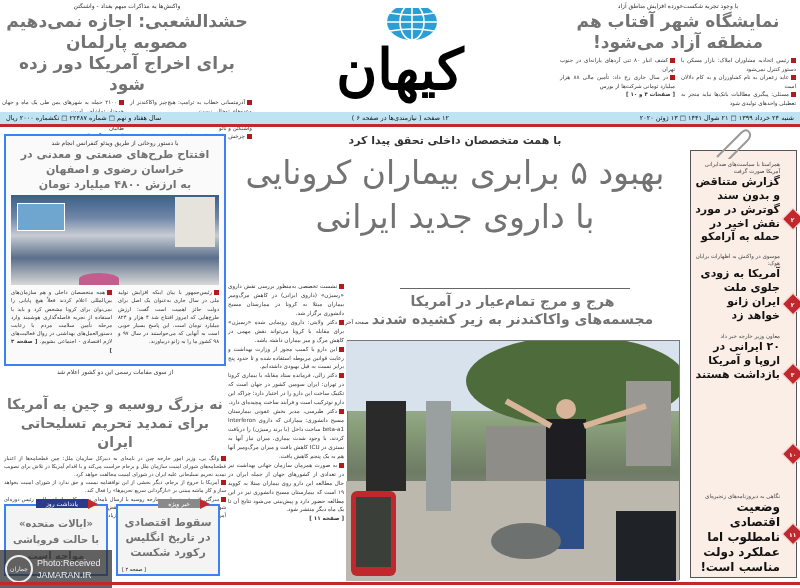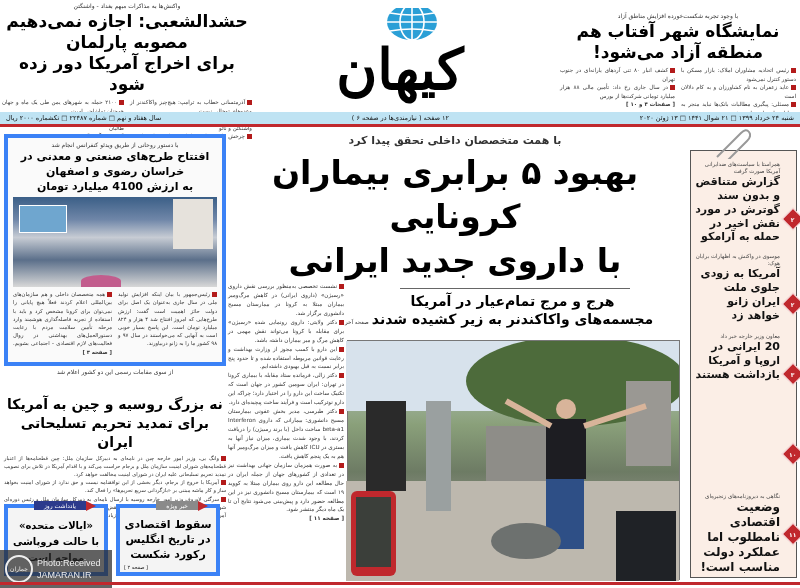--- a/index.html
+++ b/index.html
@@ -1,37 +1,37 @@
 <!DOCTYPE html>
 <html><head>
 <meta charset="utf-8">
 <style>
 *{box-sizing:border-box;margin:0;padding:0}
 html,body{width:800px;height:588px;overflow:hidden;background:#fff}
 body{font-family:"DejaVu Sans",sans-serif;color:#111;position:relative;direction:rtl}
 .abs{position:absolute}
 .kicker{font-size:7px;color:#333;text-align:center;line-height:1.2}
-.hl{font-weight:bold;text-align:center;color:#000000}
+.hl{font-weight:bold;text-align:center;color:#737373}
 .small{font-size:5.5px;line-height:1.55;color:#333;text-align:justify}
 .small p{margin:0}
 .sq{display:inline-block;width:5px;height:5px;background:#b31b1b;margin-left:2px;vertical-align:middle}
 
 #logo{left:300px;top:8px;width:200px;height:100px}
 #datebar{left:0;top:112px;width:800px;height:15px;background:#bfe3f3;border-bottom:3px solid #c0282d;font-size:6.5px;display:flex;justify-content:space-between;align-items:center;padding:0 6px}
 
 #sidebar{left:690px;top:150px;width:107px;height:428px;background:#fbeee6;border:1px solid #555}
 .sb-item{position:absolute;right:16px;width:86px;text-align:right}
 .sb-kick{font-size:5.5px;color:#444;line-height:1.3}
 .sb-hl{font-size:11px;font-weight:bold;line-height:1.25;color:#111}
 .badge{position:absolute;right:-5px;width:16px;height:16px;background:#c0282d;transform:rotate(45deg);border:1px solid #fff}
 .badge span{display:block;transform:rotate(-45deg);color:#fff;font-size:6px;text-align:center;line-height:15px;font-weight:bold}
 
 .photo{background:linear-gradient(180deg,#c9d6e2 0%,#8aa07a 35%,#6d7b64 55%,#9a9890 75%,#8c8a85 100%)}
 .photo2{background:linear-gradient(180deg,#3b5f87 0%,#6f86a8 25%,#c7ccd4 45%,#5b6f8a 70%,#d8d8d8 100%)}
-.boxline{border:4px solid #3b82f6}
+.boxline{border:2px solid #3b82f6}
 </style>
 </head>
 <body>
 
 <div class="abs" id="logo">
   <svg width="200" height="100" viewBox="0 0 200 100" style="position:absolute;left:0;top:0">
     <g transform="translate(112,14)">
       <ellipse cx="0" cy="0" rx="25" ry="18" fill="#2a9fd6"></ellipse>
       <g stroke="#fff" stroke-width="1.6" fill="none">
         <ellipse cx="0" cy="0" rx="12" ry="18"></ellipse>
@@ -58,21 +58,21 @@
       <p><span class="sq"></span><span>چرخش ملوبه پنهان در لبنان به جلوسی از مقاومت</span></p>
     </div>
     <div class="small" style="flex:1">
       <p><span class="sq"></span><span>۲۱۰۰ حمله به شهرهای یمن طی یک ماه و جهان همچنان تماشاچی است</span></p>
       <p><span class="sq"></span><span>قول «شرف تبی» برای آزادی ۲ هزار زندانی دیگر طالبان</span></p>
       <p style="font-weight:bold">[ <span>صفحه آخر</span> ]</p>
     </div>
   </div>
 </div>
 
-<div class="abs" style="left:560px;top:12px;width:236px">
+<div class="abs" style="left:560px;top:2px;width:236px">
   <div class="kicker" style="font-size:6px">با وجود تجربه شکست‌خورده افزایش مناطق آزاد</div>
   <div class="hl" style="font-size:17px;line-height:21px;margin-top:2px">
     <div>نمایشگاه شهر آفتاب هم</div>
     <div>منطقه آزاد می‌شود!</div>
   </div>
   <div style="display:flex;gap:6px;margin-top:3px">
     <div class="small" style="flex:1">
       <p><span class="sq"></span><span>رئیس اتحادیه مشاوران املاک: بازار مسکن با دستور کنترل نمی‌شود</span></p>
       <p><span class="sq"></span><span>عاید زعفران به نام کشاورزان و به کام دلالان است</span></p>
       <p><span class="sq"></span><span>مسئلی: پیگیری مطالبات بانک‌ها نباید منجر به تعطیلی واحدهای تولیدی شود</span></p>
@@ -86,21 +86,21 @@
 </div>
 
 <div class="abs" id="datebar">
   <span>شنبه ۲۴ خرداد ۱۳۹۹ □ ۲۱ شوال ۱۴۴۱ □ ۱۳ ژوئن ۲۰۲۰</span>
   <span>۱۲ صفحه ( نیازمندی‌ها در صفحه ۶ )</span>
   <span>سال هفتاد و نهم □ شماره ۲۲۴۸۷ □ تکشماره ۲۰۰۰ ریال</span>
 </div>
 
 <div class="abs" style="left:230px;top:134px;width:450px">
   <div class="kicker" style="font-size:11px;font-weight:bold">با همت متخصصان داخلی تحقق پیدا کرد</div>
-  <div class="hl" style="font-size:33px;line-height:44px;margin-top:4px;font-weight:700">
+  <div class="hl" style="font-size:33px;line-height:44px;margin-top:4px;font-weight:400">
     <div>بهبود ۵ برابری بیماران کرونایی</div>
     <div>با داروی جدید ایرانی</div>
   </div>
 </div>
 
 <div class="abs small" style="left:228px;top:282px;width:116px;font-size:5.6px;line-height:1.6">
   <p><span class="sq"></span><span>نشست تخصصی به‌منظور بررسی نقش داروی «رسیژن» (داروی ایرانی) در کاهش مرگ‌ومیر بیماران مبتلا به کرونا در بیمارستان مسیح دانشوری برگزار شد.</span></p>
   <p><span class="sq"></span><span>دکتر ولایتی: داروی رونمایی شده «رسیژن» برای مقابله با کرونا می‌تواند نقش مهمی در کاهش مرگ و میر بیماران داشته باشد.</span></p>
   <p><span class="sq"></span><span>این دارو با کسب مجوز از وزارت بهداشت و رعایت قوانین مربوطه استفاده شده و تا حدود پنج برابر نسبت به قبل بهبودی داشته‌ایم.</span></p>
   <p><span class="sq"></span><span>دکتر زالی، فرمانده ستاد مقابله با بیماری کرونا در تهران: ایران سومین کشور در جهان است که تکنیک ساخت این دارو را در اختیار دارد؛ چراکه این دارو نوترکیب است و فرآیند ساخت پیچیده‌ای دارد.</span></p>
@@ -135,21 +135,21 @@
     <rect x="5" y="150" width="45" height="85" rx="6" fill="#c0282d"></rect>
     <rect x="10" y="156" width="35" height="70" fill="#3b3f3a"></rect>
     <rect x="270" y="170" width="60" height="70" fill="#1f2226"></rect>
   </svg>
 </div>
 
 <div class="abs boxline" style="left:4px;top:134px;width:222px;height:232px;background:#fafafa">
   <div class="kicker" style="font-size:6px;margin-top:3px">با دستور روحانی از طریق ویدئو کنفرانس انجام شد</div>
   <div class="hl" style="font-size:11px;line-height:15px;margin-top:1px">
     <div>افتتاح طرح‌های صنعتی و معدنی در خراسان رضوی و اصفهان</div>
-    <div>به ارزش 4100 میلیارد تومان</div>
+    <div>به ارزش ۴۸۰۰ میلیارد تومان</div>
   </div>
   <div class="photo2" style="margin:3px 5px 0;height:90px;position:relative">
     <div style="position:absolute;left:6px;top:8px;width:48px;height:28px;background:#6fa6cf;border:1px solid #fff"></div>
     <div style="position:absolute;right:4px;top:2px;width:40px;height:50px;background:#e6e2dc"></div>
     <div style="position:absolute;left:68px;bottom:0;width:40px;height:12px;background:#c25d8d;border-radius:50% 50% 0 0"></div>
   </div>
   <div style="display:flex;gap:6px;margin:3px 5px 0">
     <div class="small" style="flex:1;font-size:5.3px"><span class="sq"></span><span>رئیس‌جمهور با بیان اینکه افزایش تولید ملی در سال جاری به‌عنوان یک اصل برای دولت حائز اهمیت است گفت: ارزش طرح‌هایی که امروز افتتاح شد ۴ هزار و ۸۲۴ میلیارد تومان است. این پاسخ بسیار خوبی است به آنهایی که می‌خواستند در سال ۹۷ و ۹۸ کشور ما را به زانو دربیاورند.</span></div>
     <div class="small" style="flex:1;font-size:5.3px"><span class="sq"></span><span>همه متخصصان داخلی و هم سازمان‌های بین‌المللی اعلام کردند فعلاً هیچ پایانی را نمی‌توان برای کرونا مشخص کرد و باید با استفاده از تجربه فاصله‌گذاری هوشمند وارد مرحله تأمین سلامت مردم با رعایت دستورالعمل‌های بهداشتی در روال فعالیت‌های لازم اقتصادی - اجتماعی بشویم.</span> <b>[ <span>صفحه ۳</span> ]</b></div>
   </div>
@@ -212,21 +212,21 @@
   <div class="sb-item" style="top:102px">
     <div class="sb-kick">موسوی در واکنش به اظهارات برایان هوک:</div>
     <div class="sb-hl">آمریکا به زودی جلوی ملت ایران زانو خواهد زد</div>
   </div>
   <div class="badge" style="top:145px">
       <span>۲</span>
     </div>
 
   <div class="sb-item" style="top:182px">
     <div class="sb-kick">معاون وزیر خارجه خبر داد</div>
-    <div class="sb-hl">20 ایرانی در اروپا و آمریکا بازداشت هستند</div>
+    <div class="sb-hl">۲۰ ایرانی در اروپا و آمریکا بازداشت هستند</div>
   </div>
   <div class="badge" style="top:215px">
       <span>۳</span>
     </div>
 
   <div class="badge" style="top:295px">
       <span>۱۰</span>
     </div>
 
   <div class="sb-item" style="top:342px">

